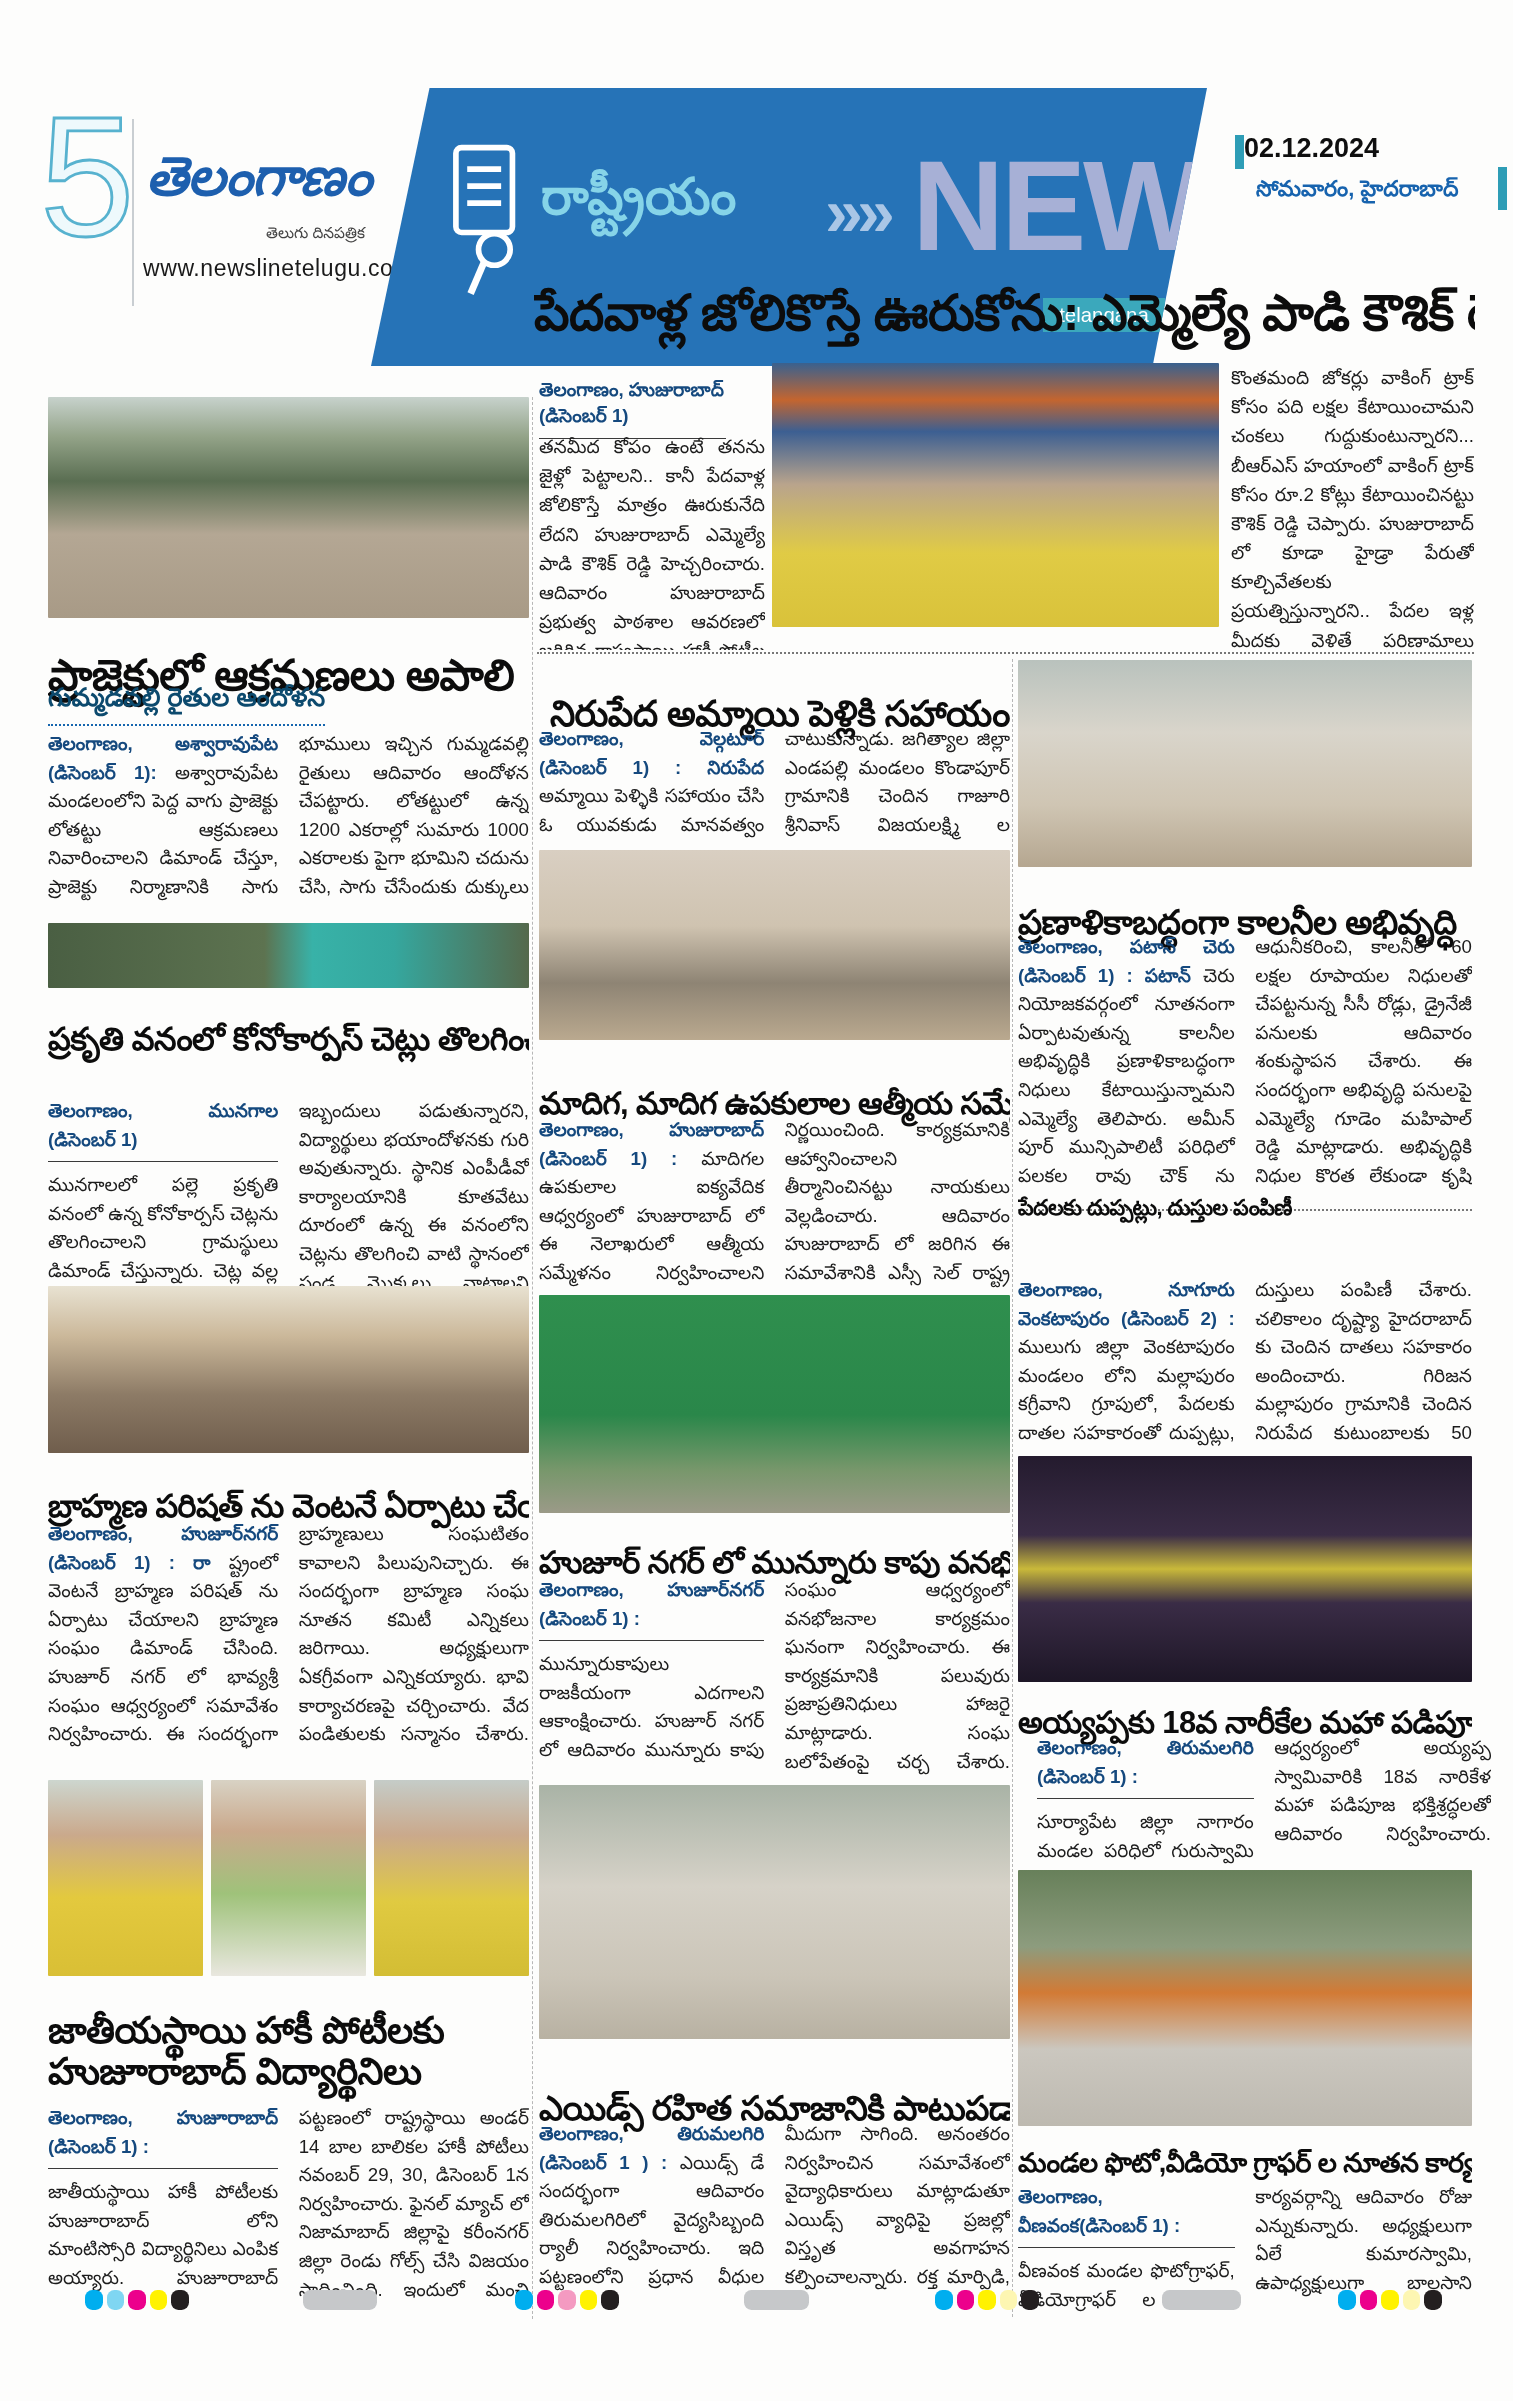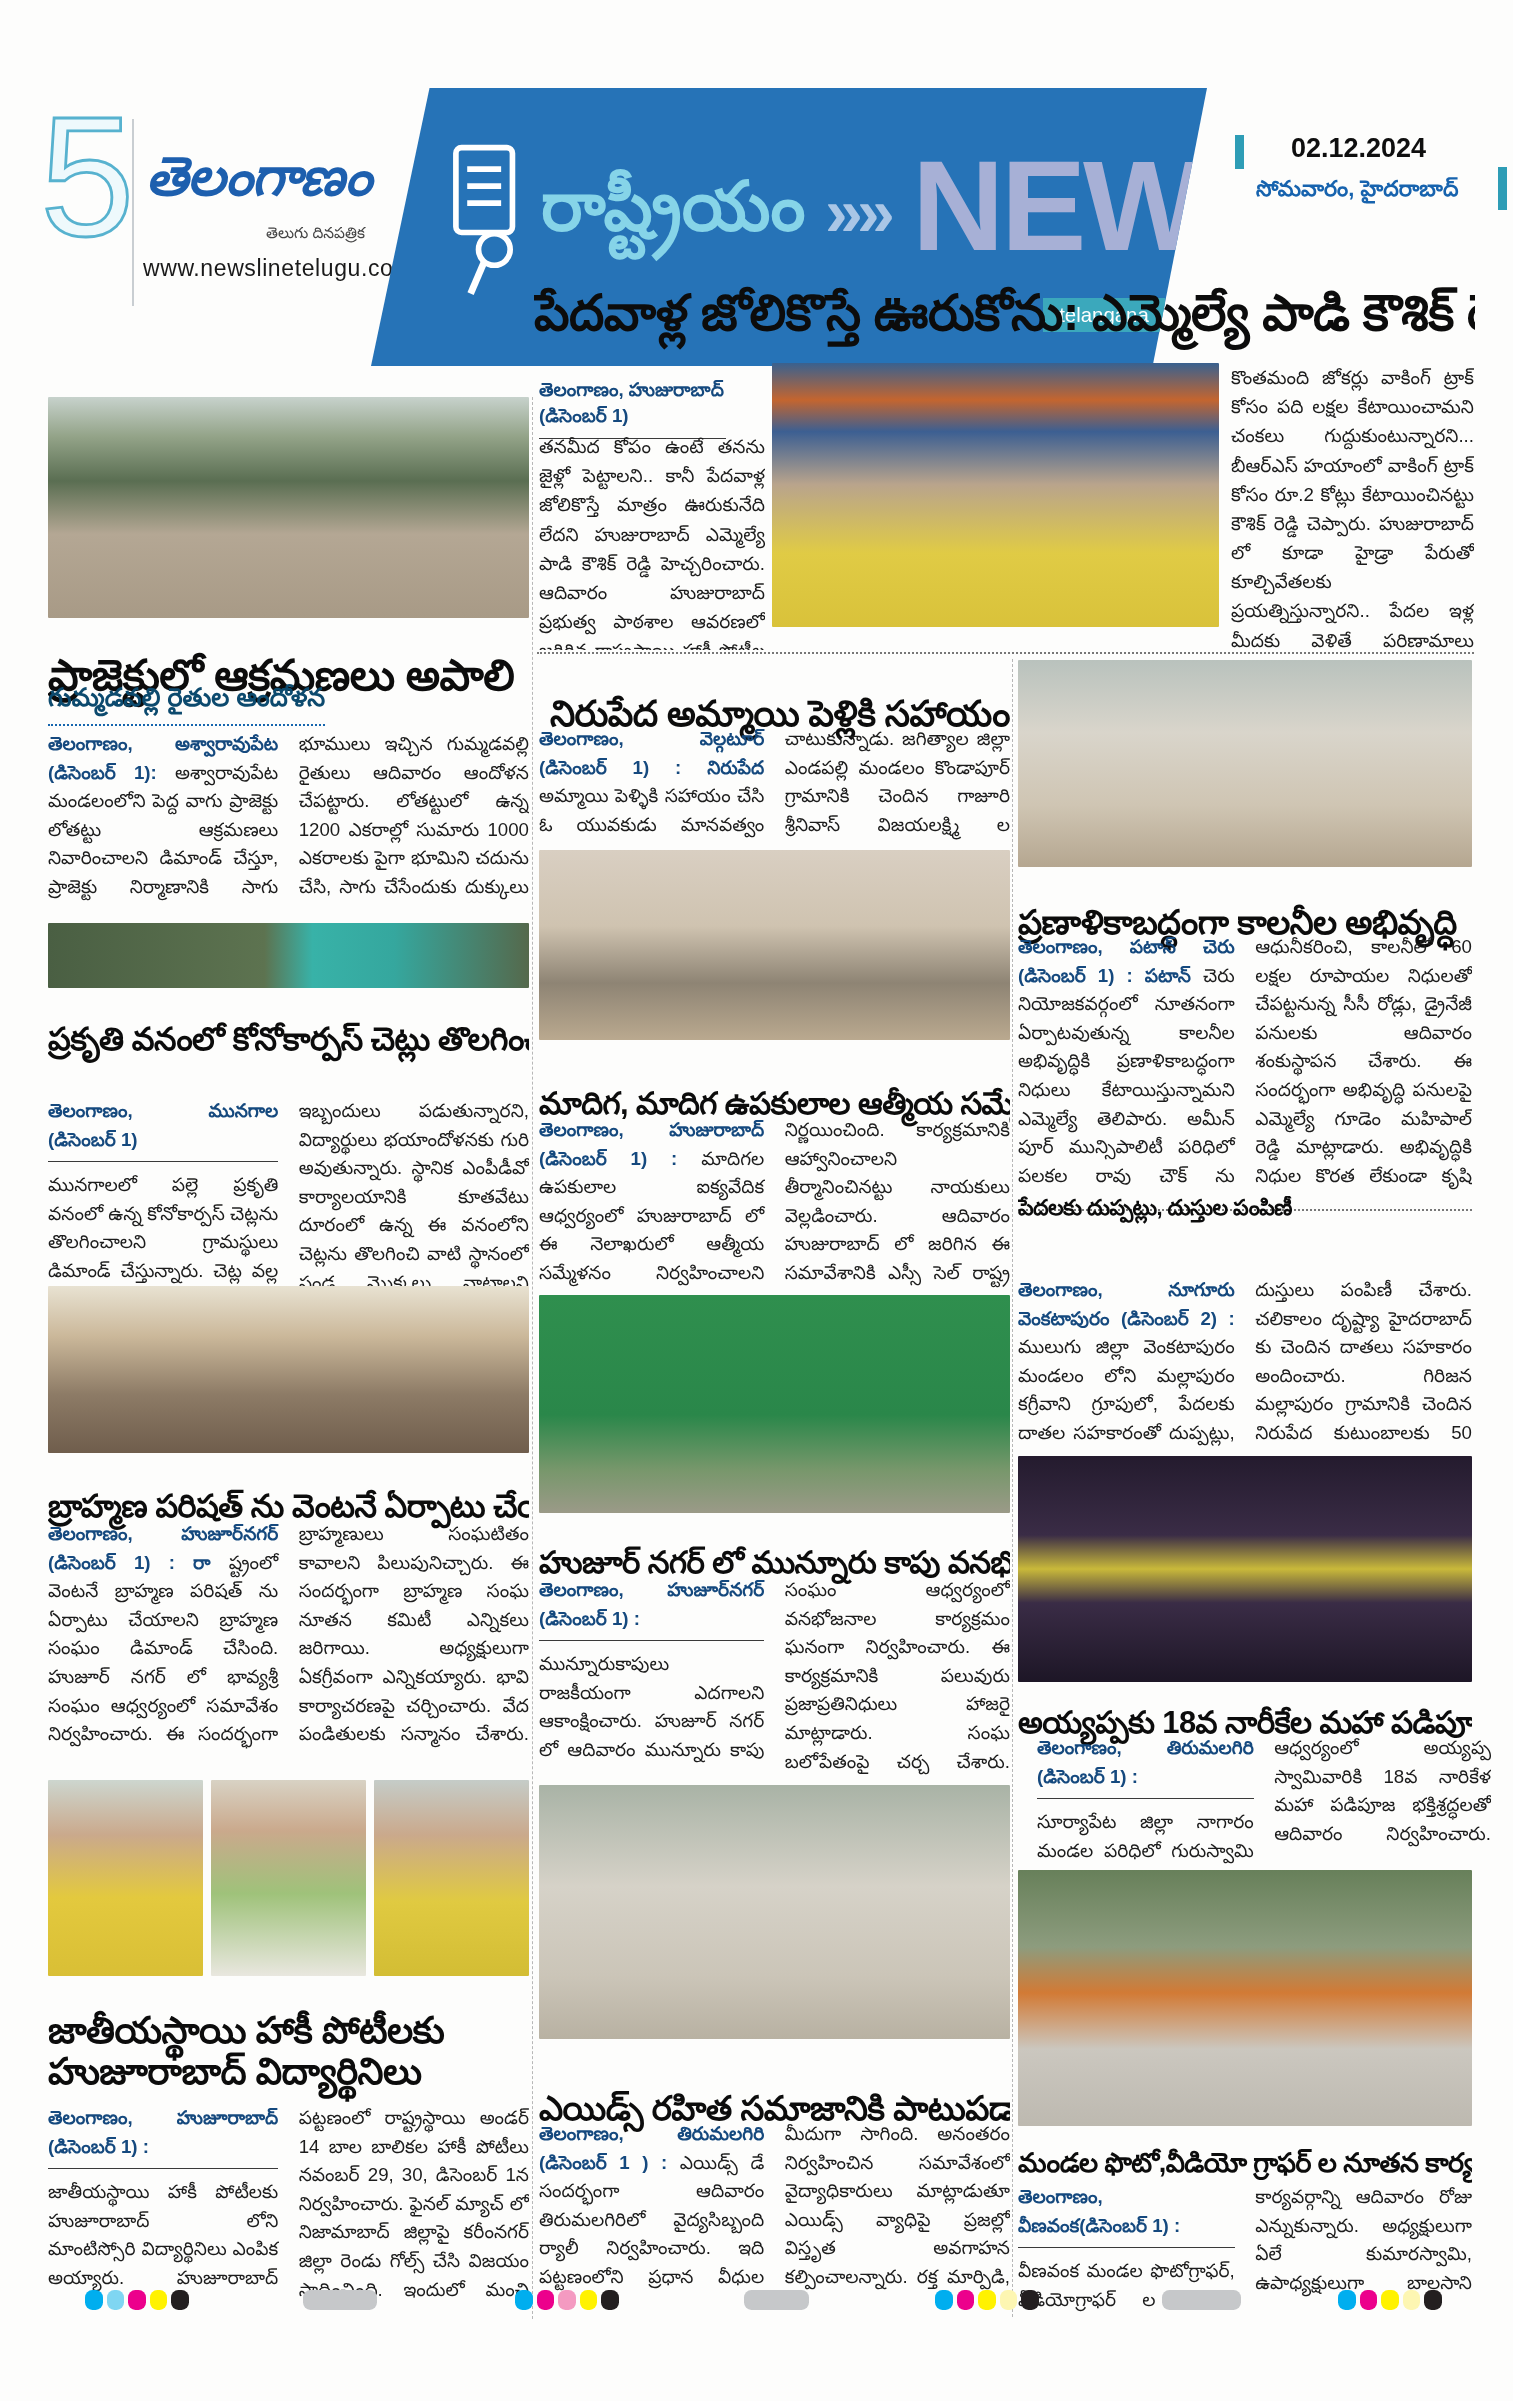--- a/index.html
+++ b/index.html
@@ -12,21 +12,21 @@
   
   .page-num{
     font-size:170px;line-height:1;color:#eef9fc;
     -webkit-text-stroke:2.8px #57b2cf;font-weight:400;
   }
   .hdr-sep{width:1.7px;background:#c9ced2;}
   .logo-title{font-size:54px;font-weight:bold;font-style:italic;color:#1d5fae;letter-spacing:-1.1px;white-space:nowrap;}
   .logo-tagline{font-size:15.3px;color:#444;}
   .website{font-size:23px;color:#1a1a1a;letter-spacing:0.6px;}
   .banner{clip-path:polygon(7% 0,100% 0,93.5% 100%,0 100%);}
-  .banner-section{font-size:69px;color:#86d4e8;font-weight:bold;white-space:nowrap;}
+  .banner-section{font-size:51px;color:#86d4e8;font-weight:bold;white-space:nowrap;}
   .banner-arrows{font-size:68px;color:#a9c6e6;font-weight:bold;letter-spacing:-5.7px;}
   .banner-news{font-size:128px;font-weight:bold;color:#a7b0d6;letter-spacing:-3.4px;line-height:1;}
   .banner-tag{font-size:20.4px;color:#fff;text-align:center;line-height:34px;}
   .hdr-date{font-size:27px;font-weight:bold;color:#0f0f0f;}
   .hdr-day{font-size:22px;color:#1763ae;font-weight:bold;}
   .teal-bar{background:#2e9db6;}
   
   .headline{font-weight:bold;color:#0c0c0c;overflow:hidden;line-height:1.12;letter-spacing:-0.6px;}
   .hl-nowrap{white-space:nowrap;}
   .subhead{font-size:25.5px;font-weight:bold;color:#0c4a6e;border-bottom:2.3px dotted #1565ae;display:inline-block;padding-bottom:5.7px;}
@@ -80,21 +80,21 @@
       <line x1="60" y1="212" x2="36" y2="268" stroke="#ffffff" stroke-width="12"></line>
     </svg>
   </span>
   <span class="abs banner-section" style="left: 170px; top: 79px; color: rgb(134, 212, 232);">రాష్ట్రీయం</span>
   <span class="abs banner-arrows" style="left:454px;top:85px;">»»</span>
   <span class="abs banner-news" style="left: 541px; top: 54px; color: rgb(167, 176, 214);">NEWS</span>
   <span class="abs banner-tag" style="left: 672px; top: 210px; width: 122px; height: 34px; background: rgb(59, 168, 188);">telangana</span>
 </div>
 
 <div class="abs teal-bar" style="left:1235px;top:135px;width:9px;height:34px;"></div>
-<div class="abs hdr-date" style="left:1291px;top:133px;">02.12.2024</div>
+<div class="abs hdr-date" style="left:1244px;top:133px;">02.12.2024</div>
 <div class="abs hdr-day" style="left:1256px;top:176px;">సోమవారం, హైదరాబాద్</div>
 <div class="abs teal-bar" style="left:1498px;top:167px;width:9px;height:43px;"></div>
 
 <div class="abs vdash" style="left:532px;top:397px;height:1922px;"></div>
 <div class="abs vdash" style="left:1012px;top:659px;height:1658px;"></div>
 <div class="abs hdot" style="left:537px;top:652px;width:937px;"></div>
 <div class="abs hdot" style="left:1018px;top:1209px;width:454px;"></div>
 
 <div class="abs photo ph-road" style="left:48px;top:397px;width:481px;height:221px;"></div>
 

